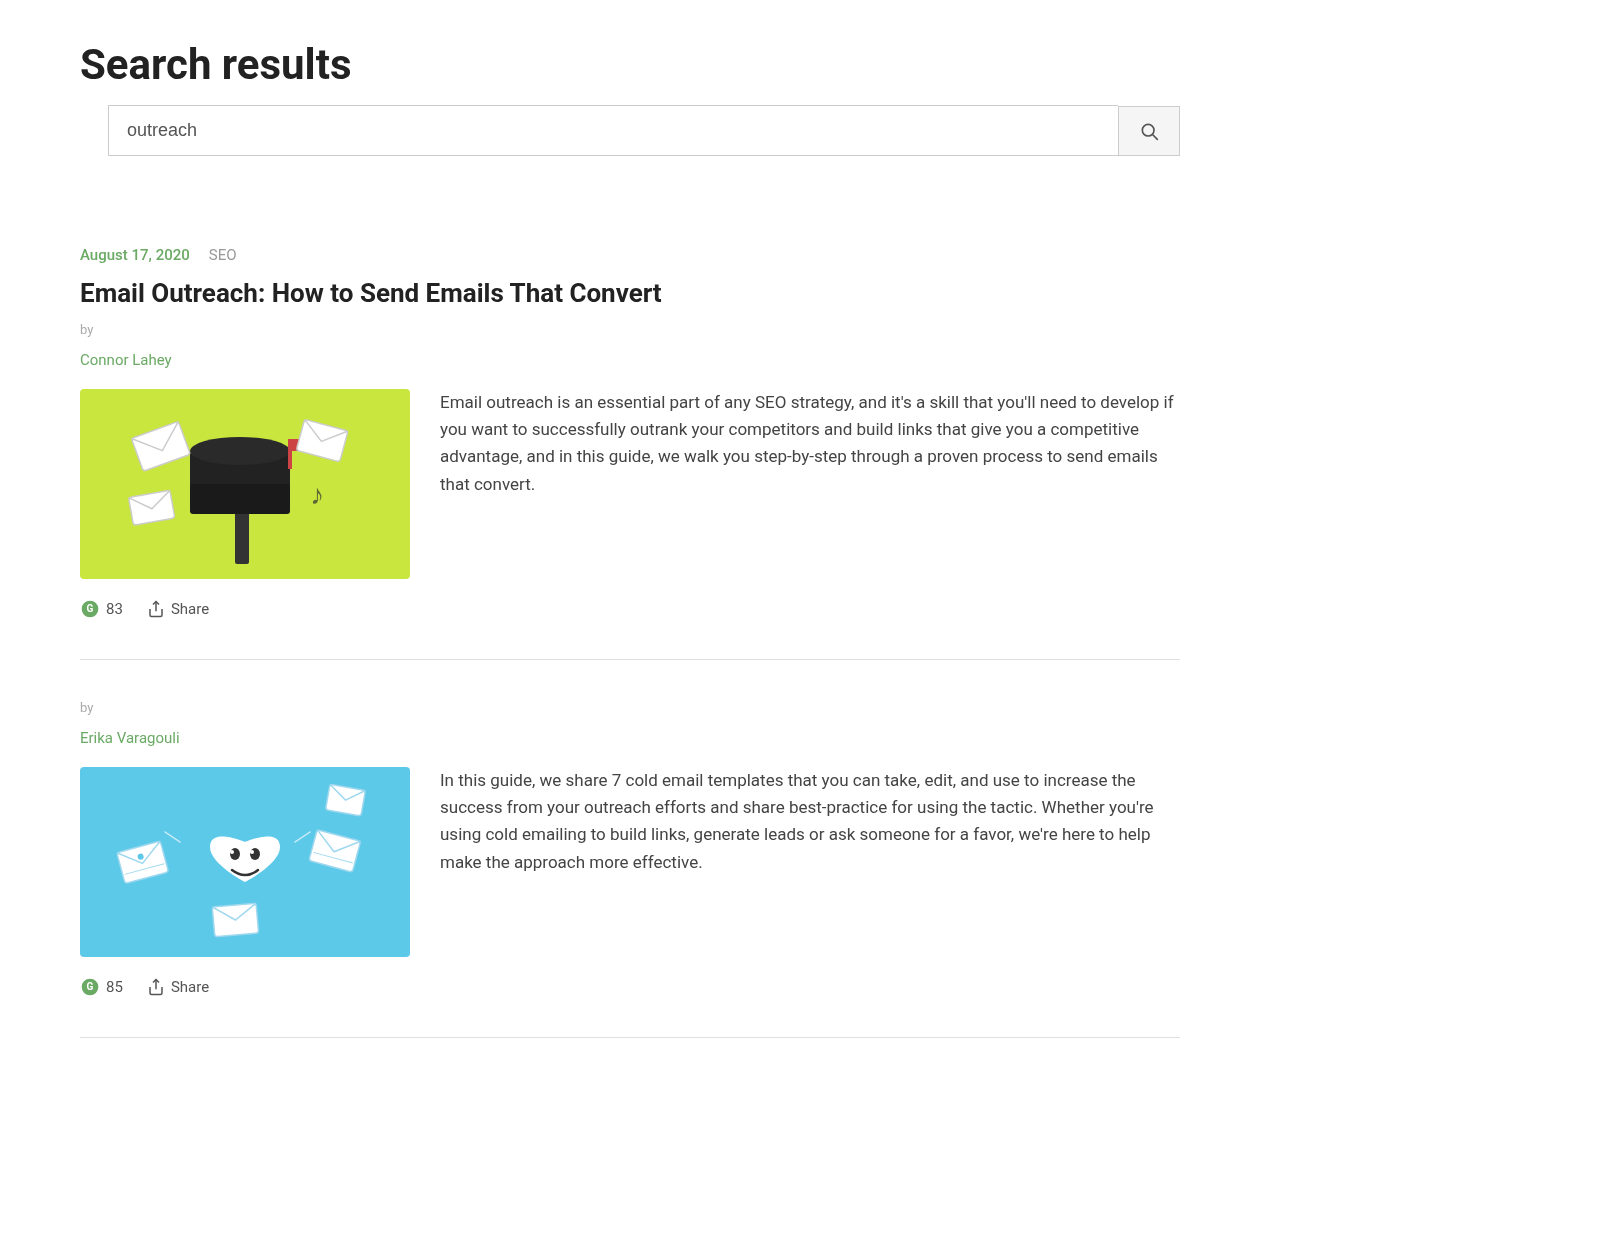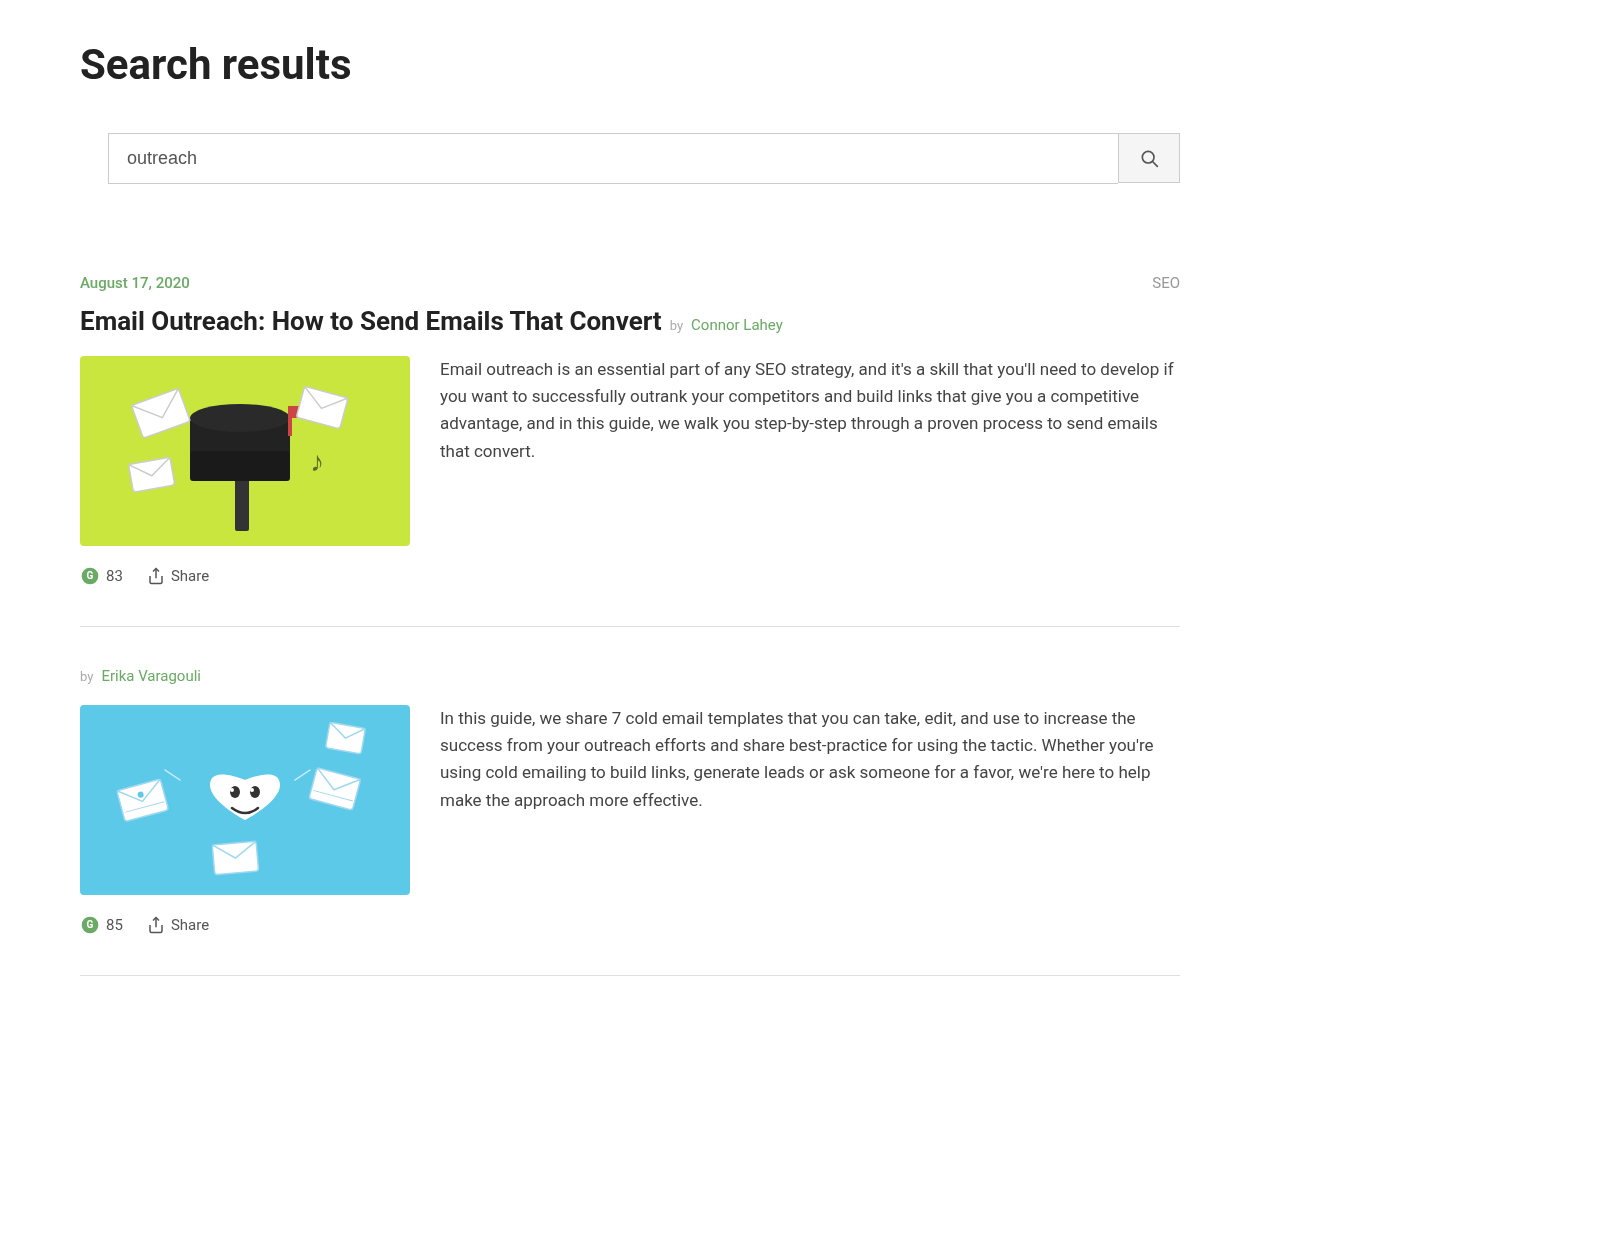--- a/index.html
+++ b/index.html
@@ -11,25 +11,25 @@
       font-family: -apple-system, BlinkMacSystemFont, 'Segoe UI', Roboto, Helvetica, Arial, sans-serif;
       background: #ffffff;
       color: #333333;
       padding: 40px 80px;
       max-width: 1600px;
     }
     .page-title {
       font-size: 42px;
       font-weight: 700;
       color: #222222;
-      margin-bottom: 44px;
+      margin-bottom: 16px;
     }
     .search-bar-container {
       display: flex;
-      align-items: flex-start;
+      align-items: center;
       margin-bottom: 50px;
       max-width: 1100px;
       padding-left: 28px;
     }
     .search-input {
       flex: 1;
       padding: 14px 18px;
       font-size: 18px;
       border: 1.5px solid #cccccc;
       border-right: none;
@@ -57,37 +57,37 @@
     }
     .result-item {
       padding: 40px 0;
       border-bottom: 1px solid #e0e0e0;
     }
     .result-meta {
       display: flex;
       align-items: center;
       gap: 19px;
       margin-bottom: 14px;
-      justify-content: space-between;
     }
     .result-date {
       color: #6aaa64;
       font-size: 15px;
       font-weight: 500;
     }
     .result-category {
       color: #999999;
       font-size: 15px;
     }
     .result-title-row {
       display: flex;
       align-items: baseline;
-      gap: 8px;
+      gap: 14px;
       margin-bottom: 20px;
       flex-wrap: wrap;
+      flex-direction: column;
     }
     .result-title {
       font-size: 26px;
       font-weight: 700;
       color: #222222;
     }
     .result-by {
       font-size: 13px;
       color: #aaaaaa;
       font-weight: 400;

